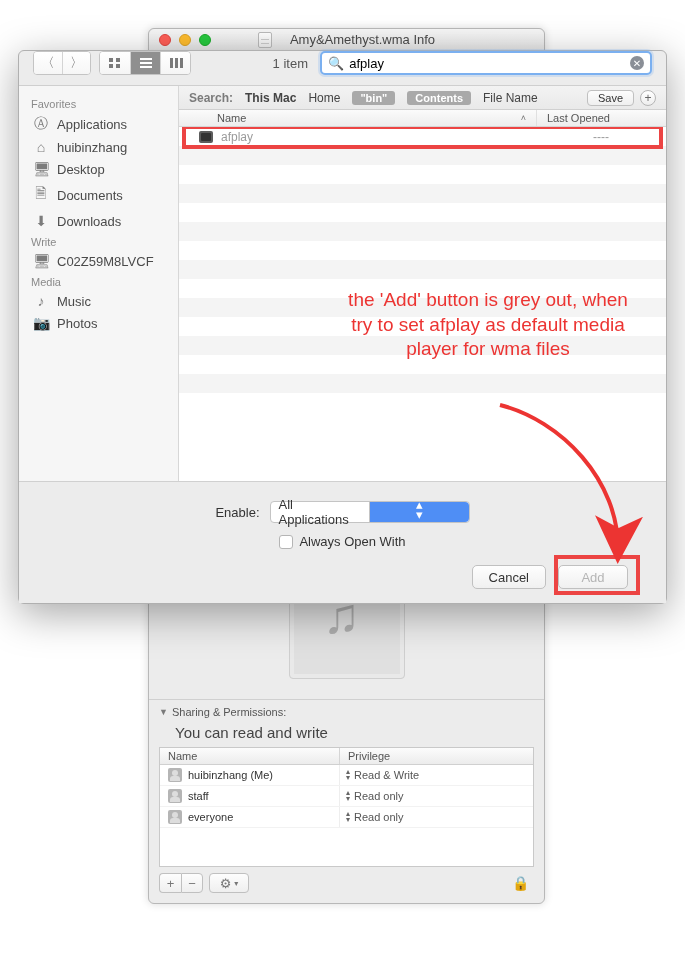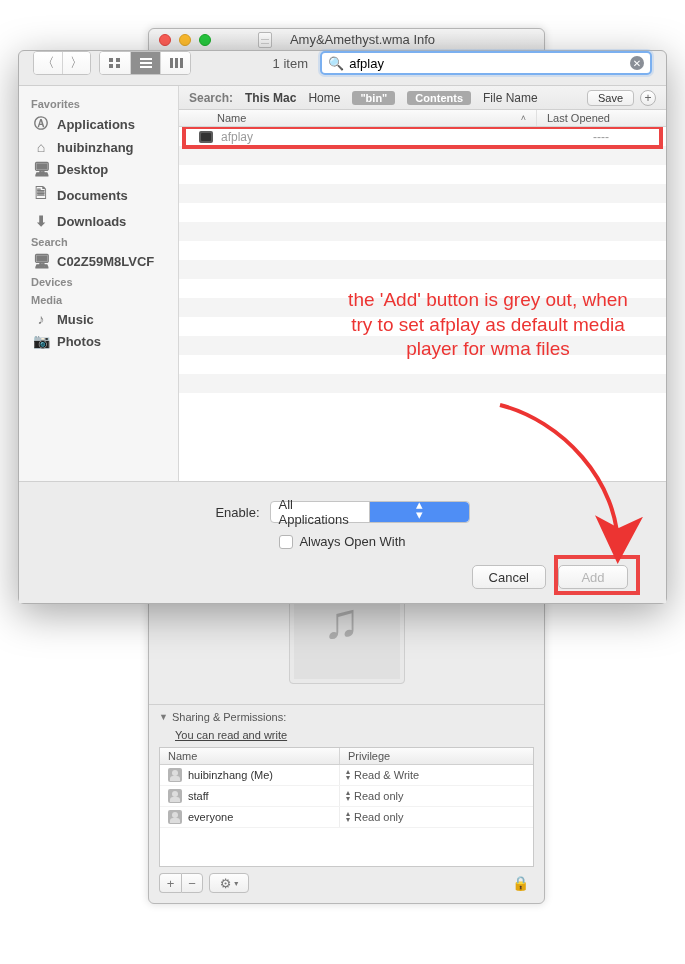--- a/index.html
+++ b/index.html
@@ -110,23 +110,22 @@
   color: #555;
   display: flex;
   align-items: center;
   gap: 4px;
   padding-bottom: 4px;
 }
 .disclosure {
   font-size: 9px; color: #7a7a7a;
 }
 .section-note {
-  font-size: 11px; color: #444;
+  font-size: 15px; color: #444;
   padding: 2px 2px 6px 16px;
-  text-decoration: underline;
 }
 
 .perm-table {
   border: 1px solid #c9c9c9;
   background: #fff;
   font-size: 11px;
   width: 100%;
 }
 .perm-head {
   display: flex;
@@ -241,21 +240,20 @@
   min-height:0;
 }
 
 .sidebar {
   width: 160px;
   background: #f6f6f6;
   border-right: 1px solid #d7d7d7;
   padding: 8px 0 8px 0;
   overflow:auto;
   font-size: 13px;
-  font-weight: bold;
 }
 .sb-section { color:#8a8a8a; font-size:11px; padding: 4px 12px 2px 12px;}
 .sb-item { padding: 3px 10px 3px 14px; display:flex; align-items:center; gap:8px; color:#4a4a4a;}
 .sb-item .ic { width:16px; text-align:center; color:#7c7c7c; font-size:14px;}
 
 .content { flex:1; display:flex; flex-direction:column; background:#fff; min-width:0;}
 .scopebar {
   height: 24px;
   background: linear-gradient(#f3f3f3,#e9e9e9);
   border-bottom:1px solid #d0d0d0;
@@ -537,27 +535,26 @@
         </div>
       <div class="sb-item">
           <span class="ic">🗎</span>
           <span>Documents</span>
         </div>
       <div class="sb-item">
           <span class="ic">⬇</span>
           <span>Downloads</span>
         </div>
 
-      <div class="sb-section">Search</div>
+      <div class="sb-section">Write</div>
       <div class="sb-item">
           <span class="ic">🖥</span>
           <span>C02Z59M8LVCF</span>
         </div>
 
-      <div class="sb-section">Devices</div>
 
       <div class="sb-section">Media</div>
       <div class="sb-item">
           <span class="ic">♪</span>
           <span>Music</span>
         </div>
       <div class="sb-item">
           <span class="ic">📷</span>
           <span>Photos</span>
         </div>

